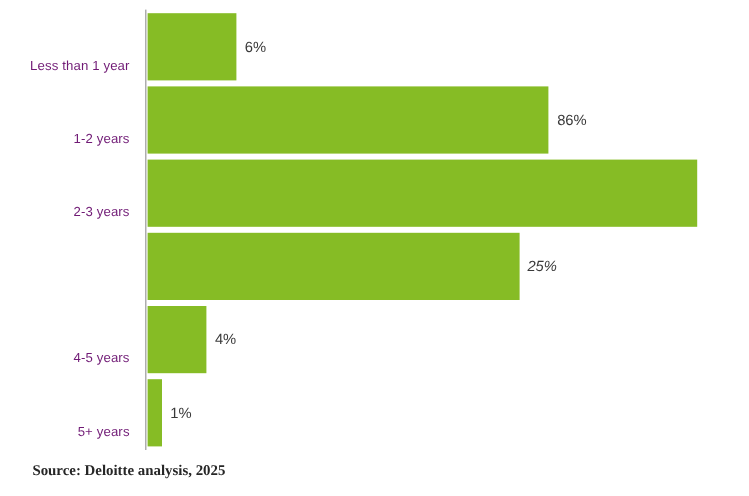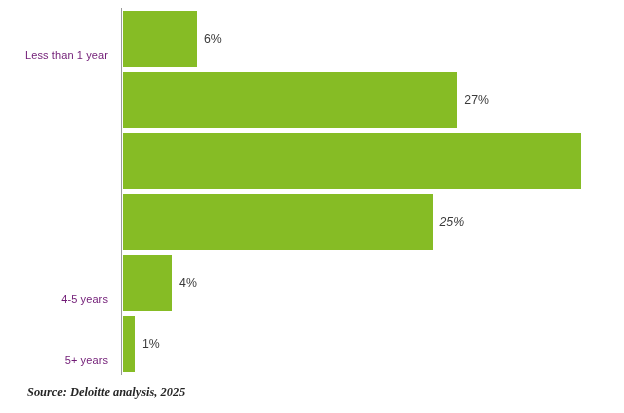--- a/index.html
+++ b/index.html
@@ -75,21 +75,20 @@
     color: #3a3a3a;
     white-space: nowrap;
     padding-left: 7px;
     left: 100%;
   }
   .source-note {
     position: absolute;
     left: 27px;
     top: 385px;
     font-size: 12.4px;
-    font-style: italic;
     font-weight: bold;
     color: #262626;
     white-space: nowrap;
     font-family: "Liberation Serif", serif;
   }
 </style>
 </head>
 <body>
 
 <div id="chart-root">
@@ -100,27 +99,29 @@
 
     <div class="row" style="top:8px;">
       <div class="cat-label">Less than 1 year</div>
       <div class="bar-wrap" style="width:74.4px;">
         <div class="bar"></div>
         <div class="bar-value">6%</div>
       </div>
     </div>
 
     <div class="row" style="top:69px;">
+      <div class="cat-label">1-2 years</div>
       <div class="bar-wrap" style="width:334.8px;">
         <div class="bar"></div>
-        <div class="bar-value">27%</div>
+        <div class="bar-value">86%</div>
       </div>
     </div>
 
     <div class="row" style="top:130px;">
+      <div class="cat-label">2-3 years</div>
       <div class="bar-wrap" style="width:458.8px;">
         <div class="bar"></div>
       </div>
     </div>
 
     <div class="row" style="top:191px;">
       <div class="bar-wrap" style="width:310px;font-style:italic;">
         <div class="bar"></div>
         <div class="bar-value">25%</div>
       </div>

